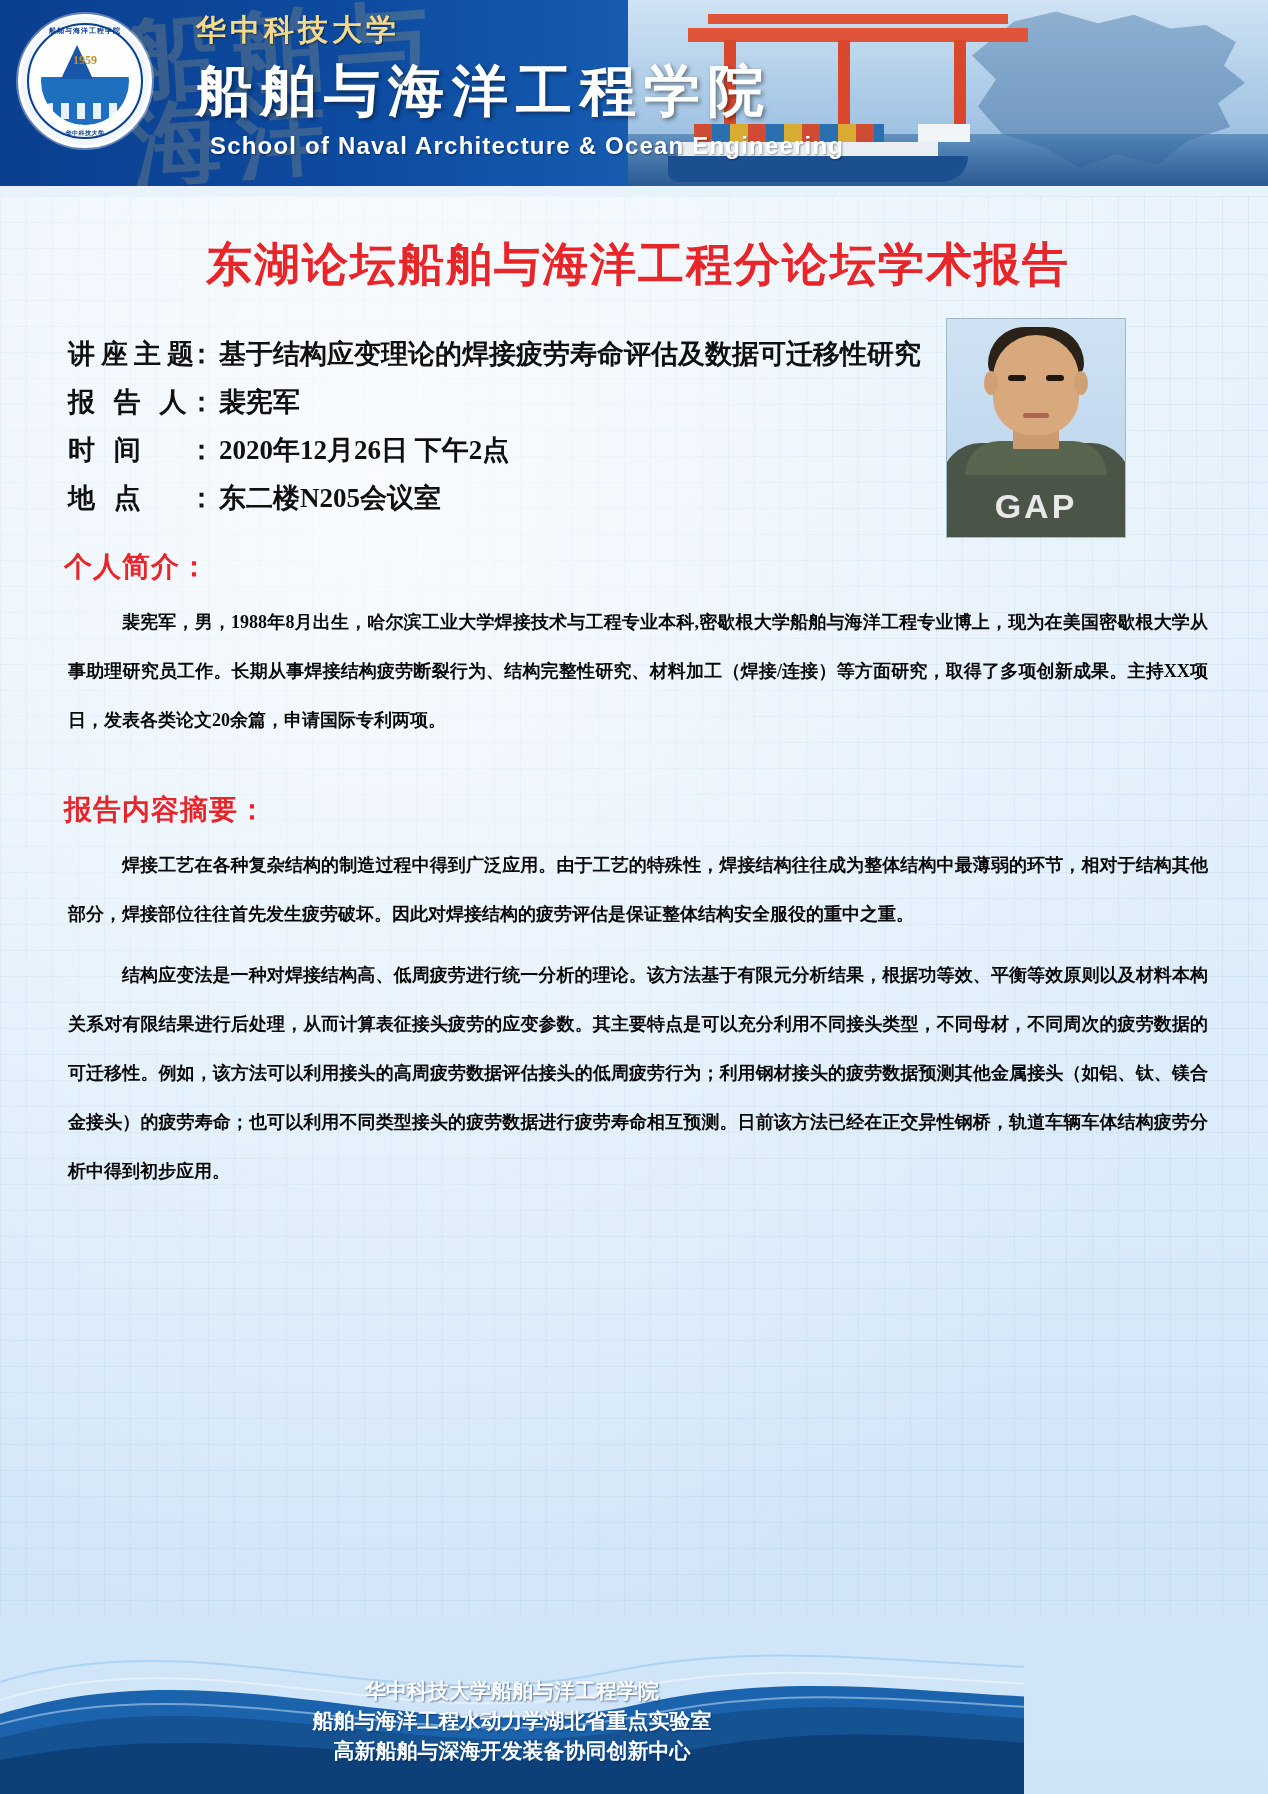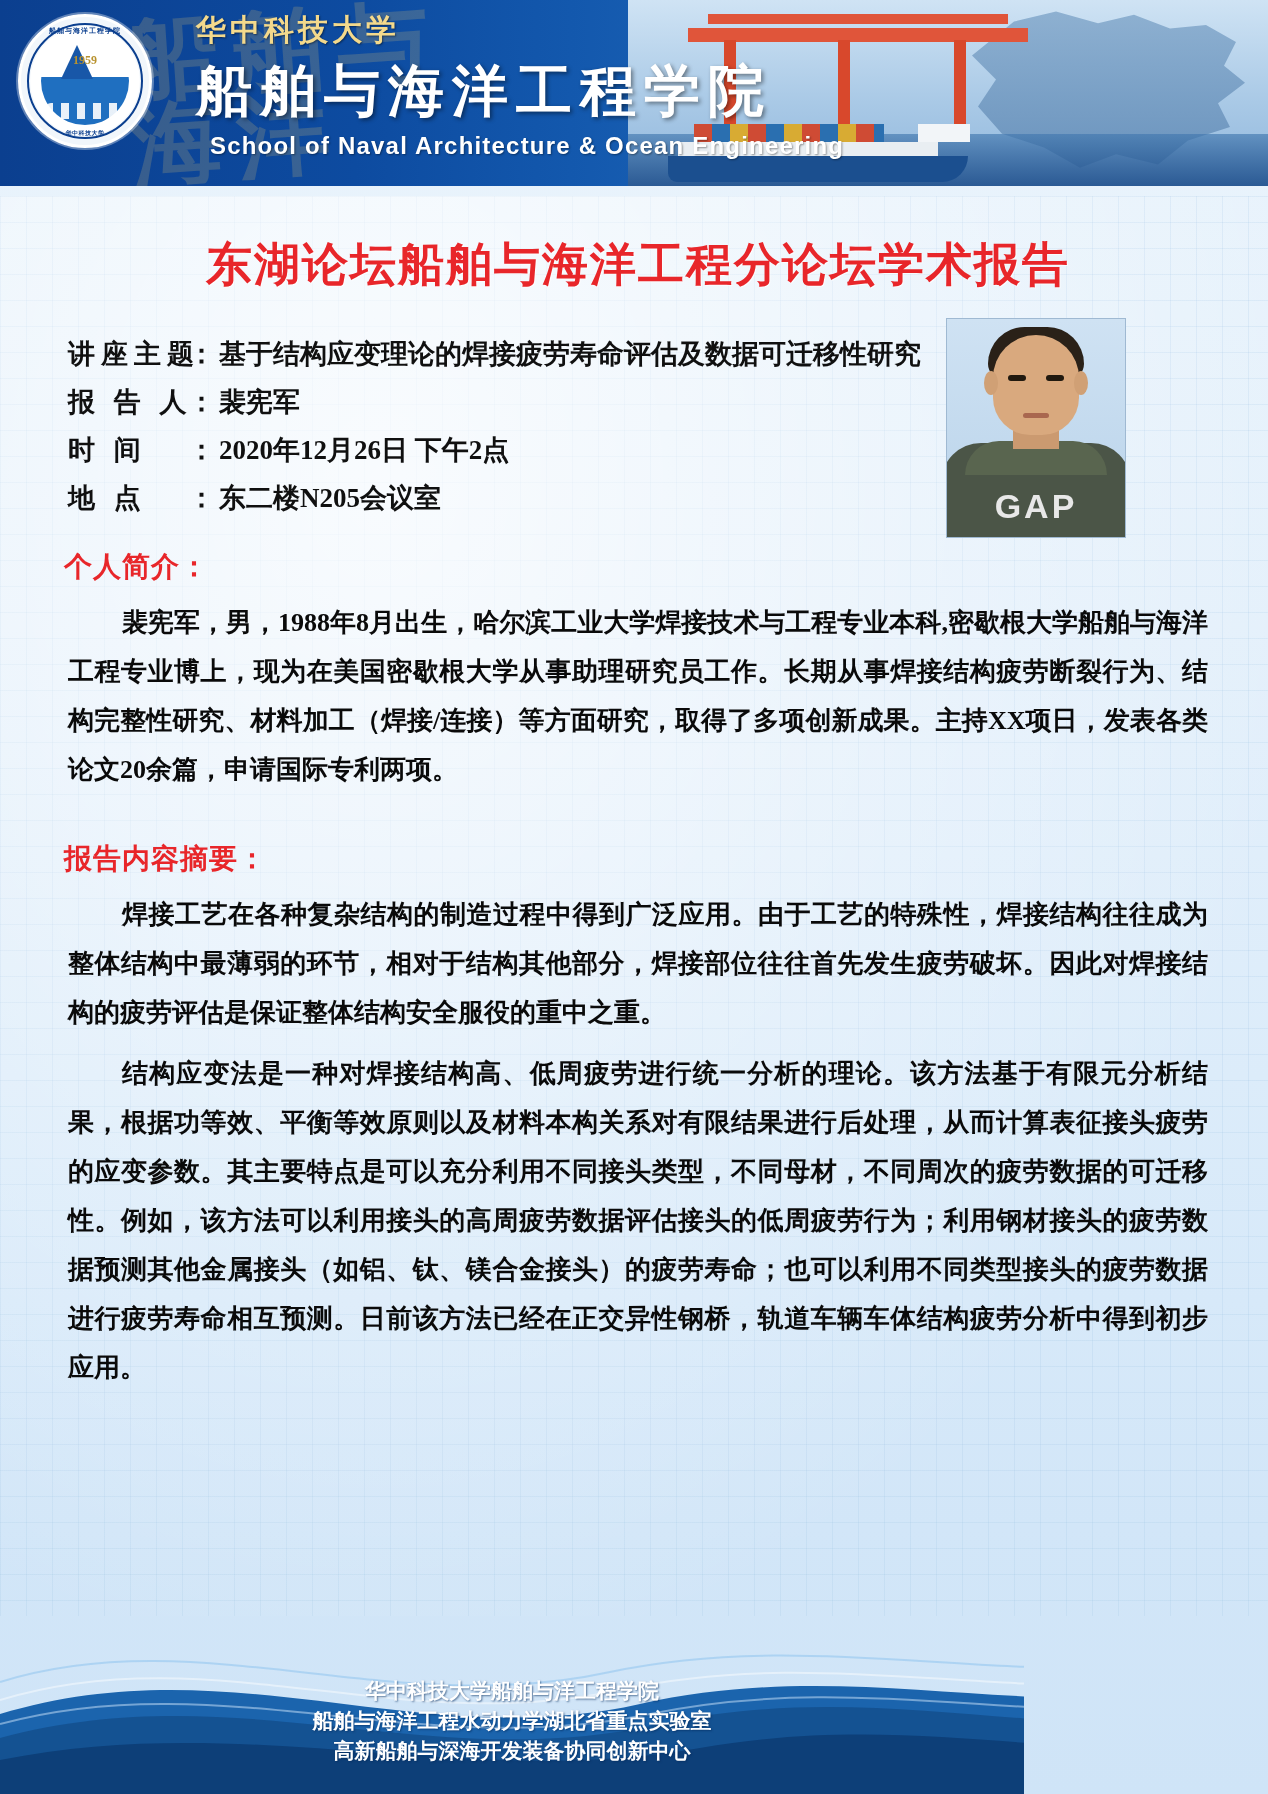--- a/index.html
+++ b/index.html
@@ -169,21 +169,21 @@
   .p-hood{position:absolute;left:18px;top:122px;width:142px;height:34px;background:#59654f;border-radius:70px 70px 0 0;}
   .p-logo{position:absolute;left:50%;top:168px;transform:translateX(-50%);
     color:#e8e8e8;font-size:34px;font-weight:bold;letter-spacing:3px;font-family:"Liberation Sans",sans-serif;}
 
   .section-head{
     margin:26px 0 0 60px;font-size:28px;font-weight:bold;color:#e8262a;
     font-family:"Liberation Serif",serif;letter-spacing:1px;
   }
   .para{
     margin:12px 64px 0 64px;
-    font-size:26px;line-height:49px;color:#0a0a0a;font-weight:bold;
+    font-size:18px;line-height:49px;color:#0a0a0a;font-weight:bold;
     text-align:justify;text-justify:inter-ideograph;
     text-indent:54px;
     font-family:"Liberation Serif",serif;
   }
   .gap{height:20px;}
 
   
   .footer{
     position:absolute;left:0;bottom:0;width:1024px;height:270px;overflow:hidden;
   }

